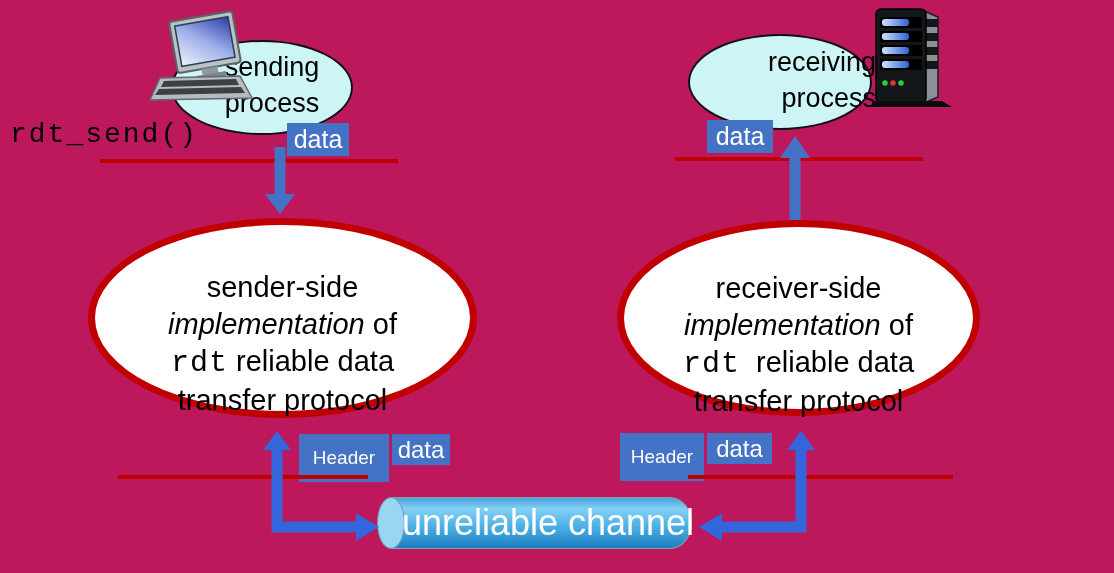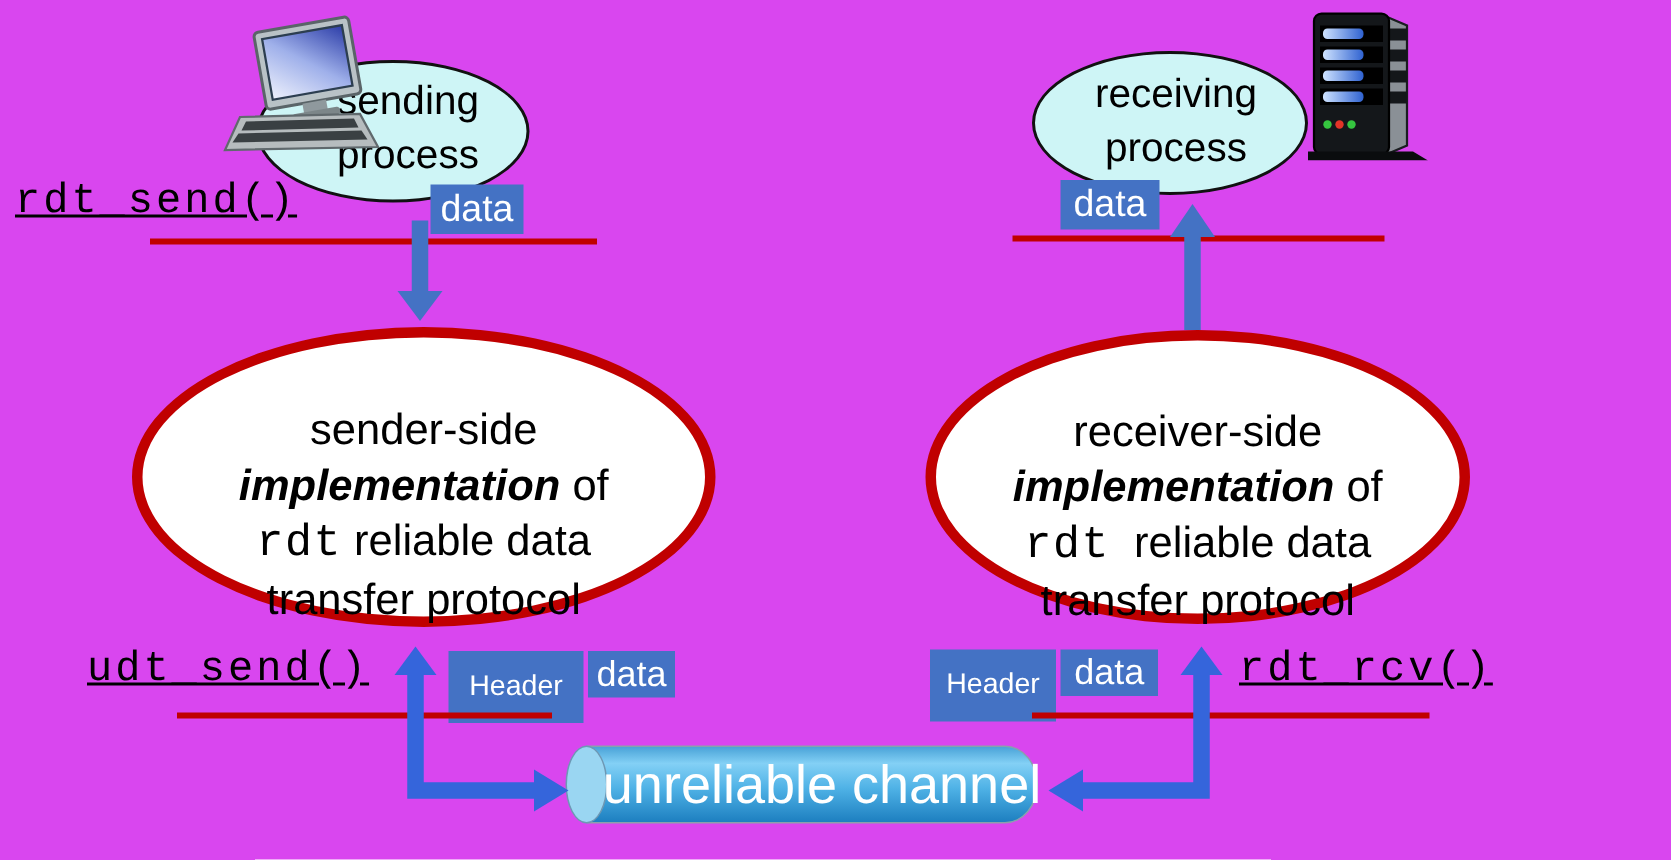--- a/index.html
+++ b/index.html
@@ -1,33 +1,33 @@
 <!DOCTYPE html>
 <html><head>
 <meta charset="utf-8">
 <style>
   html,body{margin:0;padding:0;background:#ffffff;}
-  .stage{position:relative;width:1114px;height:573px;background:#d946ef;overflow:hidden;
+  .stage{position:relative;width:1114px;height:573px;background:#be185d;overflow:hidden;
          font-family:"Liberation Sans",sans-serif;}
 
   
   .red-line{position:absolute;height:4px;background:#C00000;}
   .process-ellipse{position:absolute;border-radius:50%;background:#CEF5F6;
                    border:2.5px solid #111;box-sizing:border-box;}
   .big-ellipse{position:absolute;border-radius:50%;background:#ffffff;
                border:7px solid #C00000;box-sizing:border-box;}
 
   .proc-text{position:absolute;text-align:center;font-size:27px;line-height:36px;color:#000;}
   .big-text{position:absolute;text-align:center;font-size:29px;line-height:37px;color:#000;margin-top:36px;}
-  .big-text .it{font-style:italic;font-weight:bold;}
+  .big-text .it{font-style:italic;}
   .big-text .code{font-family:"Liberation Mono",monospace;font-size:30px;letter-spacing:1px;}
   .big-text .pre{white-space:pre;}
 
   .code-label{position:absolute;font-family:"Liberation Mono",monospace;font-size:28px;
-              letter-spacing:2px;color:#000;white-space:nowrap;text-decoration:underline;}
+              letter-spacing:2px;color:#000;white-space:nowrap;}
 
   .data-box{position:absolute;background:#4472C4;color:#fff;font-size:25px;
             display:flex;align-items:center;justify-content:center;box-sizing:border-box;}
   .packet{position:absolute;display:flex;gap:3px;}
   .packet .hdr{background:#4472C4;color:#fff;font-size:19px;height:48px;
                display:flex;align-items:center;justify-content:center;}
   .packet .dat{background:#4472C4;color:#fff;font-size:24px;height:31px;
                display:flex;align-items:center;justify-content:center;}
 
   .cyl-body{position:absolute;left:391px;top:497px;width:301px;height:52px;
@@ -74,21 +74,21 @@
     </g>
   </svg>
 
   <div class="code-label" style="left:10px;top:119px;">rdt_send()</div>
 
   <div class="data-box" style="left:287px;top:123px;width:62px;height:33px;">data</div>
 
   <div class="red-line" style="left:100px;top:159px;width:298px;"></div>
 
   <div class="process-ellipse" style="left:688px;top:34px;width:184px;height:96px;"></div>
-  <div class="proc-text" style="left:692px;top:44px;width:184px;">
+  <div class="proc-text" style="left:692px;top:44px;width:184px;text-align:right;">
     <div>receiving</div>
     <div>process</div>
   </div>
 
   <svg class="icon" style="left:858px;top:5px;" width="96" height="102" viewBox="0 0 96 102">
     <defs>
       <linearGradient id="bay" x1="0" y1="0" x2="1" y2="0">
         <stop offset="0" stop-color="#cfe3ff"></stop>
         <stop offset="1" stop-color="#2f62d0"></stop>
       </linearGradient>
@@ -131,35 +131,33 @@
   </div>
 
   <div class="big-ellipse" style="left:617px;top:220px;width:363px;height:196px;"></div>
   <div class="big-text" style="left:617px;top:234px;width:363px;">
     <div>receiver-side</div>
     <div><span class="it">implementation</span><span class="pre"> of</span></div>
     <div><span class="code">rdt</span><span class="pre">  reliable data</span></div>
     <div>transfer protocol</div>
   </div>
 
-  <div class="code-label" style="left:58px;top:431px;">udt_send()</div>
 
   <div class="packet" style="left:299px;top:434px;">
     <div class="hdr" style="width:90px;">Header</div>
     <div class="dat" style="width:58px;">data</div>
   </div>
 
   <div class="red-line" style="left:118px;top:475px;width:250px;"></div>
 
   <div class="packet" style="left:620px;top:433px;">
     <div class="hdr" style="width:84px;">Header</div>
     <div class="dat" style="width:65px;">data</div>
   </div>
 
-  <div class="code-label" style="left:826px;top:431px;">rdt_rcv()</div>
 
   <div class="red-line" style="left:688px;top:475px;width:265px;"></div>
 
   <div class="cyl-body"></div>
   <div class="cyl-cap"></div>
   <div class="cyl-label">unreliable channel</div>
 
   <svg class="arrows" style="left:0;top:0;" width="1114" height="573" viewBox="0 0 1114 573">
 
     <g>

